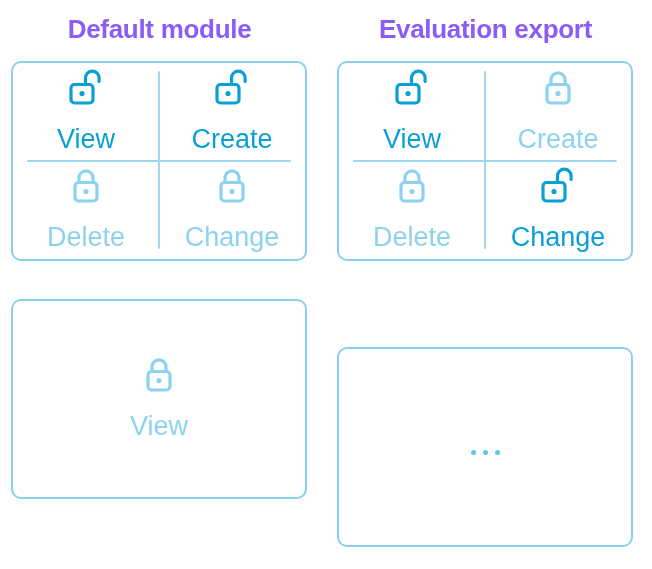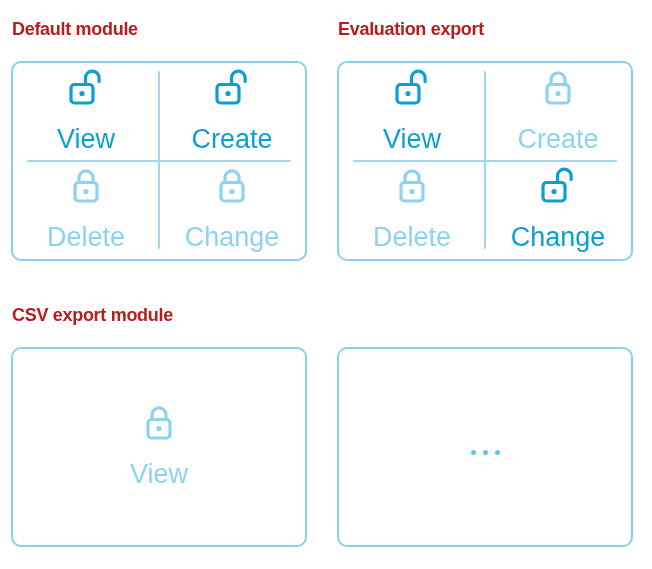--- a/index.html
+++ b/index.html
@@ -13,26 +13,27 @@
   .layout-grid {
     display: grid;
     grid-template-columns: 296px 296px;
     column-gap: 30px;
     row-gap: 38px;
   }
   .module { display: flex; flex-direction: column; }
   .module-title {
     height: 32px;
     margin: 0 0 16px 1px;
-    font-size: 18px;
+    font-size: 26px;
     font-weight: 700;
     letter-spacing: -0.3px;
-    color: #b91c1c;
+    color: #8b5cf6;
     line-height: 32px;
     white-space: nowrap;
+    text-align: center;
   }
   .box {
     position: relative;
     height: 196px;
     border: 2px solid #8acfeb;
     border-radius: 10px;
     background: #ffffff;
     box-sizing: content-box;
   }
   
@@ -156,21 +157,20 @@
           <svg class="lock lock-open" width="44" height="40" viewBox="0 0 44 40">
               <use href="#tpl-lock-open"></use>
             </svg>
 
           <span class="perm-label">Change</span>
         </div>
       </div>
     </section>
 
     <section class="module">
-      <h2 class="module-title">CSV export module</h2>
       <div class="box single">
         <div class="perm locked">
 
           <svg class="lock lock-closed" width="44" height="40" viewBox="0 0 44 40">
               <use href="#tpl-lock-closed"></use>
             </svg>
           <span class="perm-label">View</span>
         </div>
       </div>
     </section>

